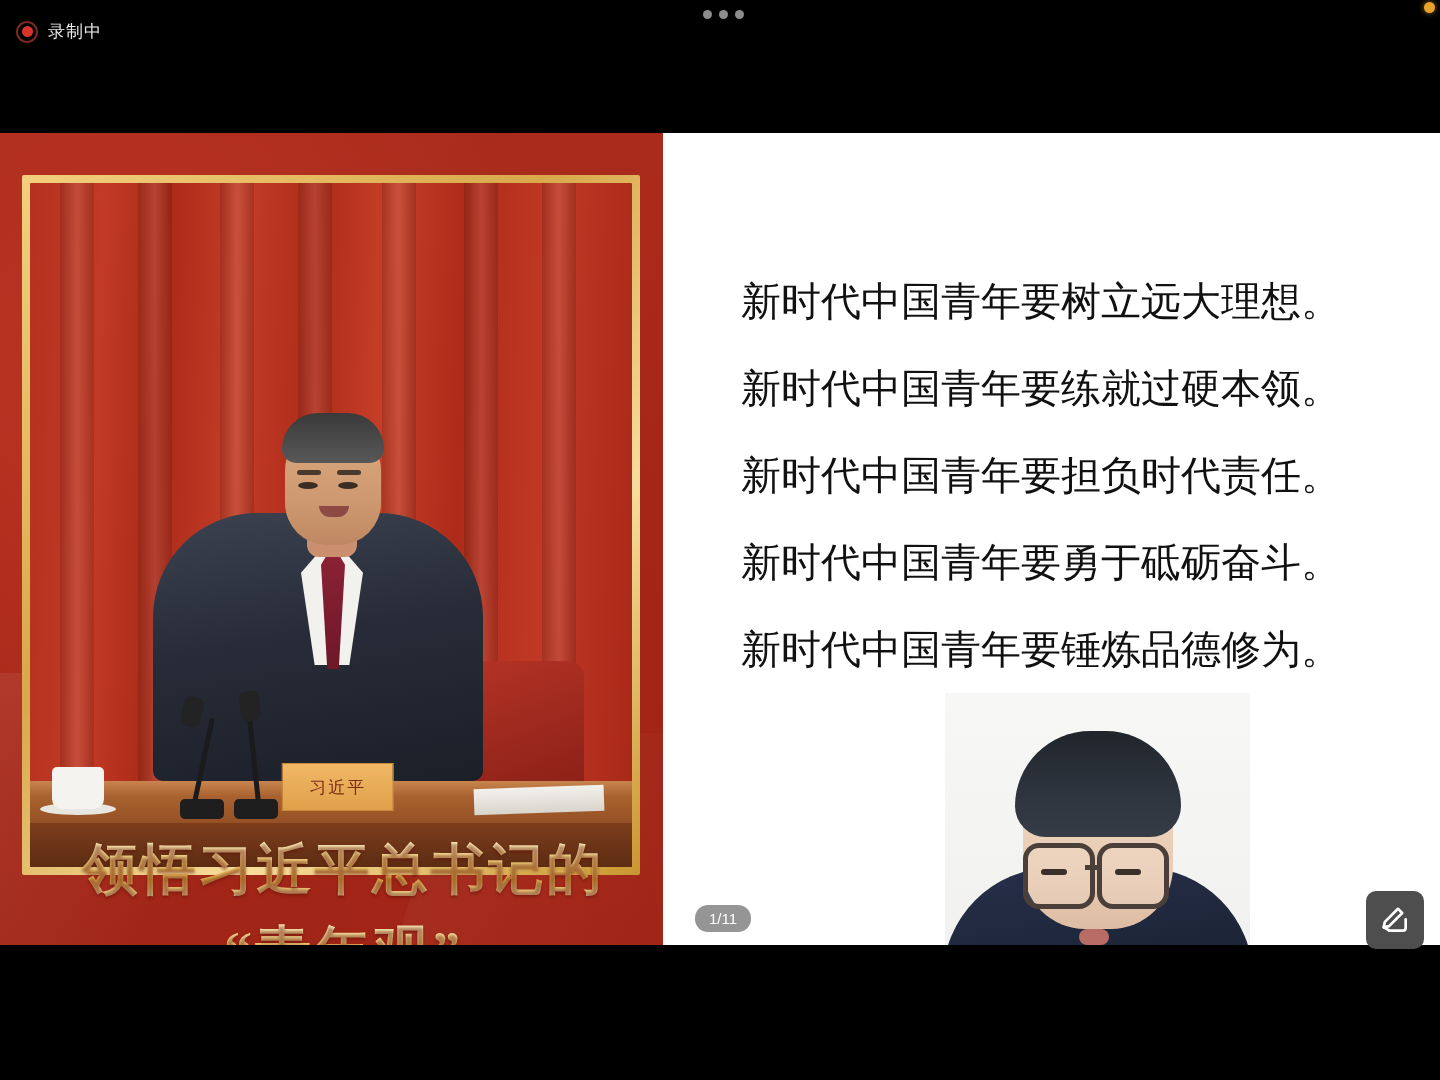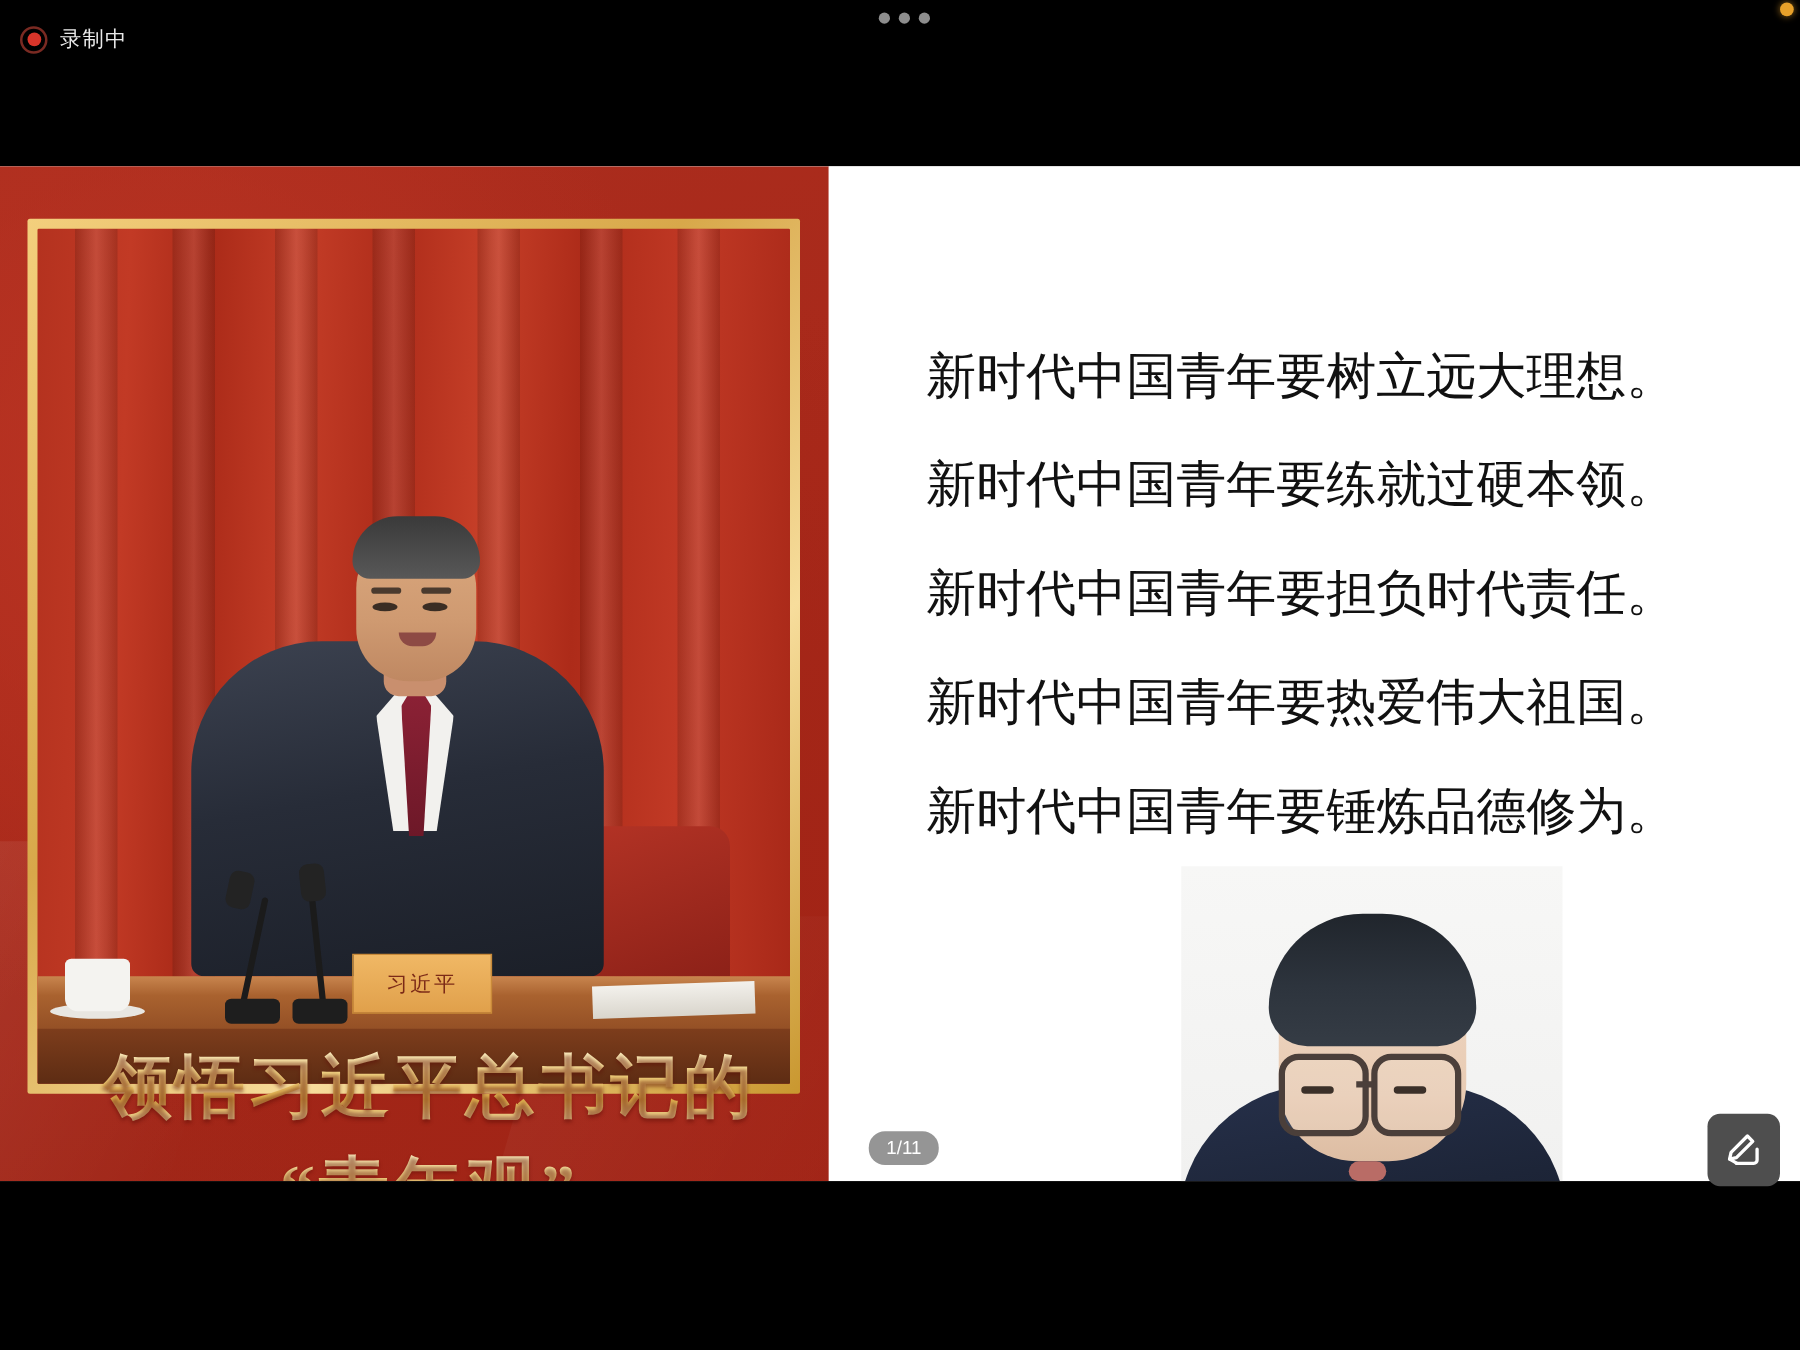--- a/index.html
+++ b/index.html
@@ -488,21 +488,21 @@
       <div id="title-2" class="gold-line">“青年观”</div>
     </div>
 
   </div>
 
   <div id="slide-text">
     <div id="lines">
       <div class="slide-line">新时代中国青年要树立远大理想。</div>
       <div class="slide-line">新时代中国青年要练就过硬本领。</div>
       <div class="slide-line">新时代中国青年要担负时代责任。</div>
-      <div class="slide-line">新时代中国青年要热爱伟大祖国。</div>
+      <div class="slide-line">新时代中国青年要勇于砥砺奋斗。</div>
       <div class="slide-line">新时代中国青年要锤炼品德修为。</div>
     </div>
   </div>
 
   <div id="page-badge">1/11</div>
 
   <div id="self-view">
     <div id="sv-torso"></div>
     <div id="sv-collar"></div>
     <div id="sv-head"></div>

